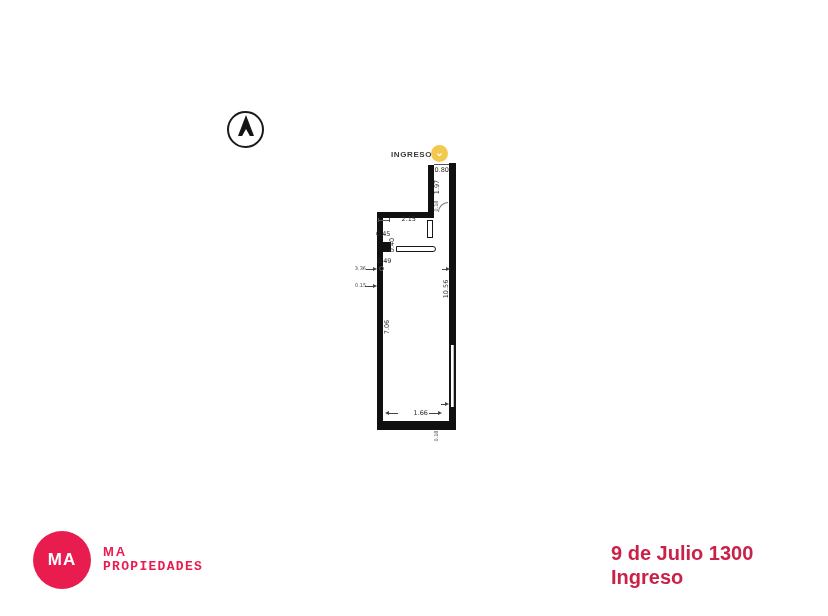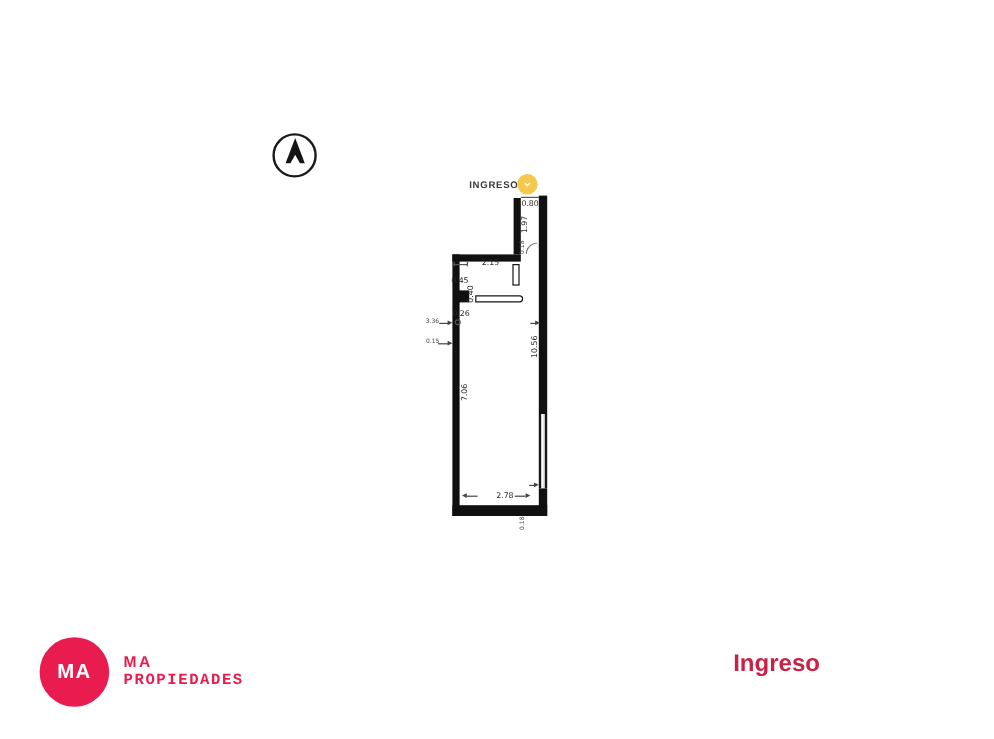--- a/index.html
+++ b/index.html
@@ -92,51 +92,52 @@
     <div class="door-arc" style="left:84px;top:57px;"></div>
 
     <div class="dim" style="left:40px;top:70px;width:22px;">2.15</div>
     <div class="dimmark" style="left:24px;top:70px;"></div>
 
     <div class="outline-box" style="left:73px;top:75px;width:4px;height:16px;"></div>
     <div class="dim" style="left:22px;top:85px;width:14px;">0.45</div>
     <div class="wall" style="left:24px;top:97px;width:13px;height:10px;"></div>
     <div class="vdim" style="left:30px;top:96px;width:16px;">0.40</div>
     <div class="outline-box" style="left:42px;top:101px;width:38px;height:4px;border-radius:0 3px 3px 0;"></div>
-    <div class="dim" style="left:23px;top:112px;width:14px;">0.26</div>
+    <div class="dim" style="left:23px;top:112px;width:14px;">0.49</div>
     <div class="tick-circle" style="left:25px;top:121px;"></div>
 
     <div class="dim tiny" style="left:0px;top:120px;width:12px;">3.36</div>
     <div class="arrow-line" style="left:12px;top:124px;width:8px;"></div>
     <div class="ah-right" style="left:19px;top:122px;"></div>
 
     <div class="dim tiny" style="left:1px;top:137px;width:11px;">0.15</div>
     <div class="arrow-line" style="left:11px;top:141px;width:9px;"></div>
     <div class="ah-right" style="left:19px;top:139px;"></div>
 
     <div class="vdim" style="left:23px;top:178px;width:20px;">7.06</div>
     <div class="vdim" style="left:80px;top:140px;width:23px;">10.56</div>
     <div class="arrow-line" style="left:88px;top:124px;width:6px;"></div>
     <div class="ah-right" style="left:92px;top:122px;"></div>
     <div class="arrow-line" style="left:87px;top:259px;width:6px;"></div>
     <div class="ah-right" style="left:91px;top:257px;"></div>
 
-    <div class="dim" style="left:48px;top:264px;width:26px;">2.78</div>
+    <div class="dim" style="left:48px;top:264px;width:26px;">1.66</div>
     <div class="ah-left" style="left:31px;top:266px;"></div>
     <div class="arrow-line" style="left:35px;top:268px;width:9px;"></div>
     <div class="arrow-line" style="left:75px;top:268px;width:9px;"></div>
     <div class="ah-right" style="left:84px;top:266px;"></div>
 
     <div class="vdim tiny" style="left:75px;top:288px;width:14px;">0.18</div>
   </div>
 
   <div class="logo-circle">
     <span>MA</span>
   </div>
   <div class="wordmark">
     <div class="l1">MA</div>
     <div class="l2">PROPIEDADES</div>
   </div>
   <div class="address">
+    <div class="a1">9 de Julio 1300</div>
     <div class="a2">Ingreso</div>
   </div>
 
 </div>
 
 </body></html>

